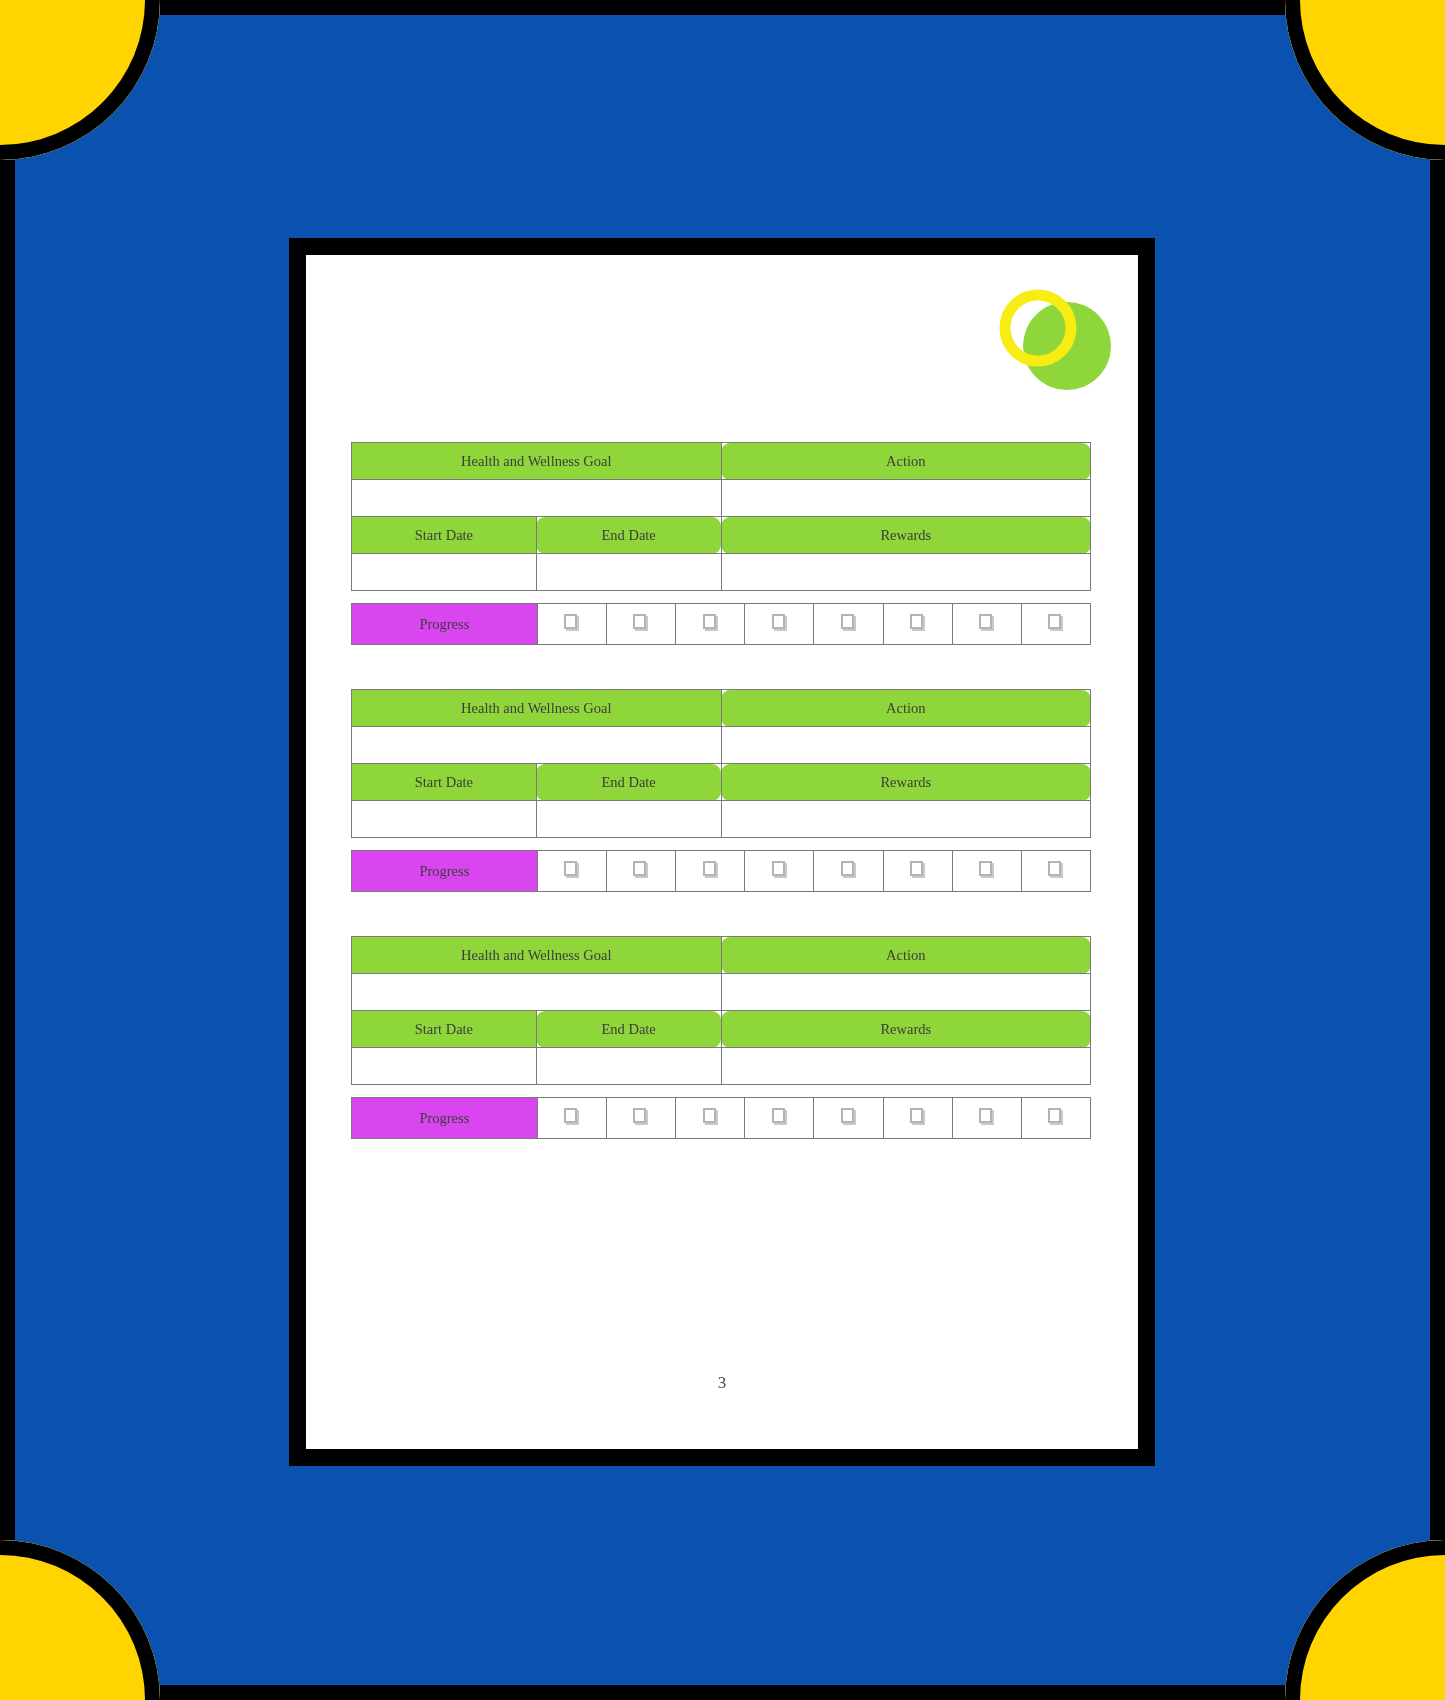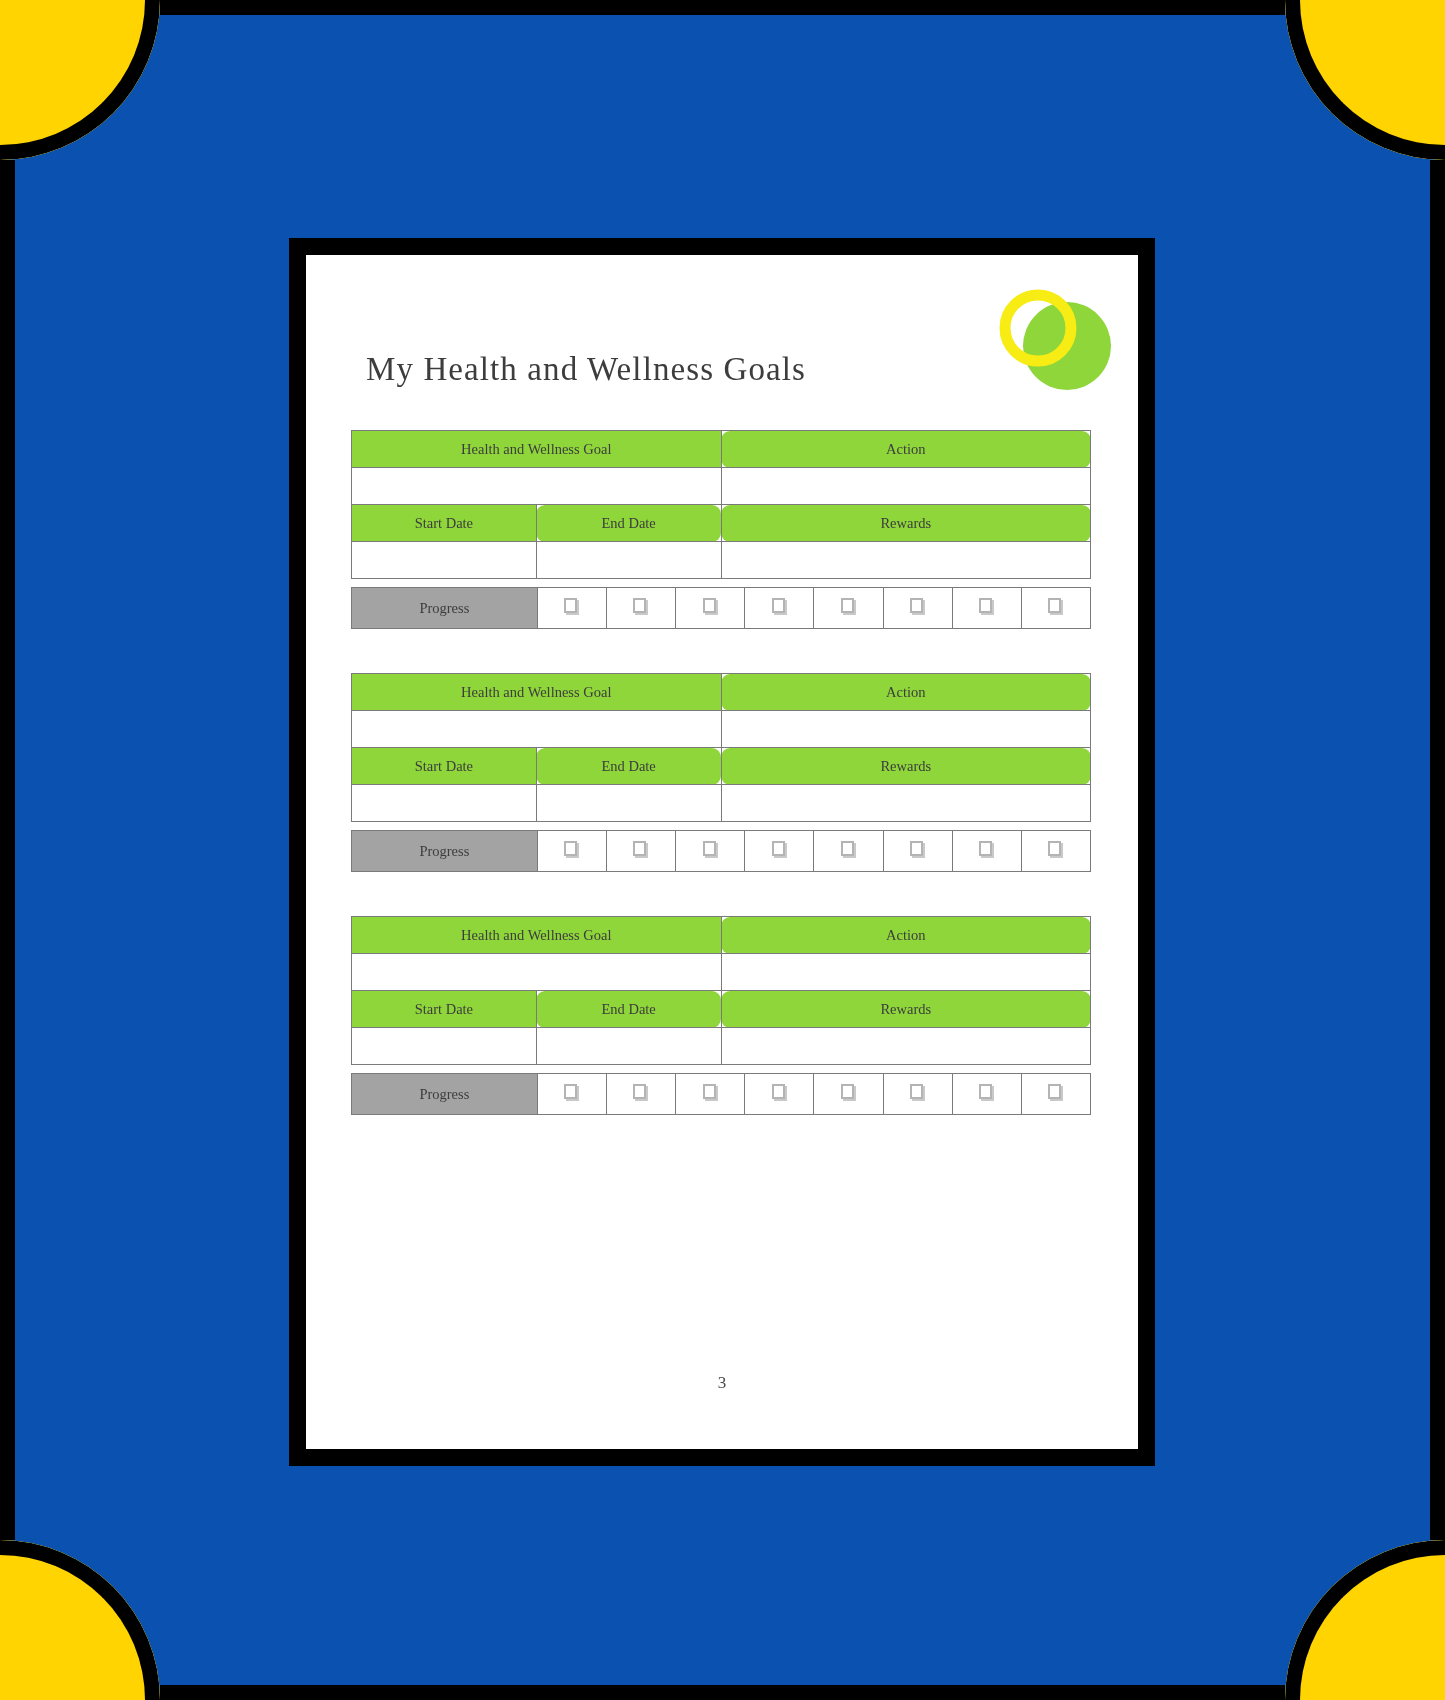--- a/index.html
+++ b/index.html
@@ -93,21 +93,21 @@
     top: 175px;
     width: 740px;
   }
   .goal-block { margin-bottom: 44px; }
   .goal-block:last-child { margin-bottom: 0; }
 
   table.goal-table {
     border-collapse: collapse;
     width: 100%;
     table-layout: fixed;
-    margin: 0 auto;
+    margin: 12px auto;
   }
   table.goal-table td {
     border: 1px solid #7a7a7a;
     height: 36px;
     text-align: center;
     vertical-align: middle;
     font-size: 14.5px;
     color: #3d3d3d;
     padding: 0;
   }
@@ -131,21 +131,21 @@
   table.progress-table td {
     border: 1px solid #7a7a7a;
     height: 40px;
     text-align: center;
     vertical-align: middle;
     font-size: 14.5px;
     color: #3d3d3d;
     padding: 0;
   }
   td.progress-label {
-    background: #a3a3a3;
+    background: #d946ef;
     width: 25%;
   }
   td.progress-box { background: #ffffff; }
 
   .chk {
     display: inline-block;
     position: relative;
     width: 15px;
     height: 17px;
   }
@@ -197,21 +197,20 @@
 <div class="sheet-frame">
   <div class="sheet">
 
     <div class="logo">
       <svg viewBox="0 0 135 120" width="135" height="120">
         <circle cx="87" cy="68" r="44" fill="#8ed63a"></circle>
         <circle cx="58" cy="50" r="33" fill="none" stroke="#f7ec13" stroke-width="11"></circle>
       </svg>
     </div>
 
-    <div class="doc-title">My Health and Wellness Goals</div>
 
     <div class="blocks">
 
       <div class="goal-block">
         <table class="goal-table">
           <tbody>
               <tr>
             <td class="hdr" colspan="2">Health and Wellness Goal</td>
             <td class="hdr dash-l" colspan="2">Action</td>
           </tr>

